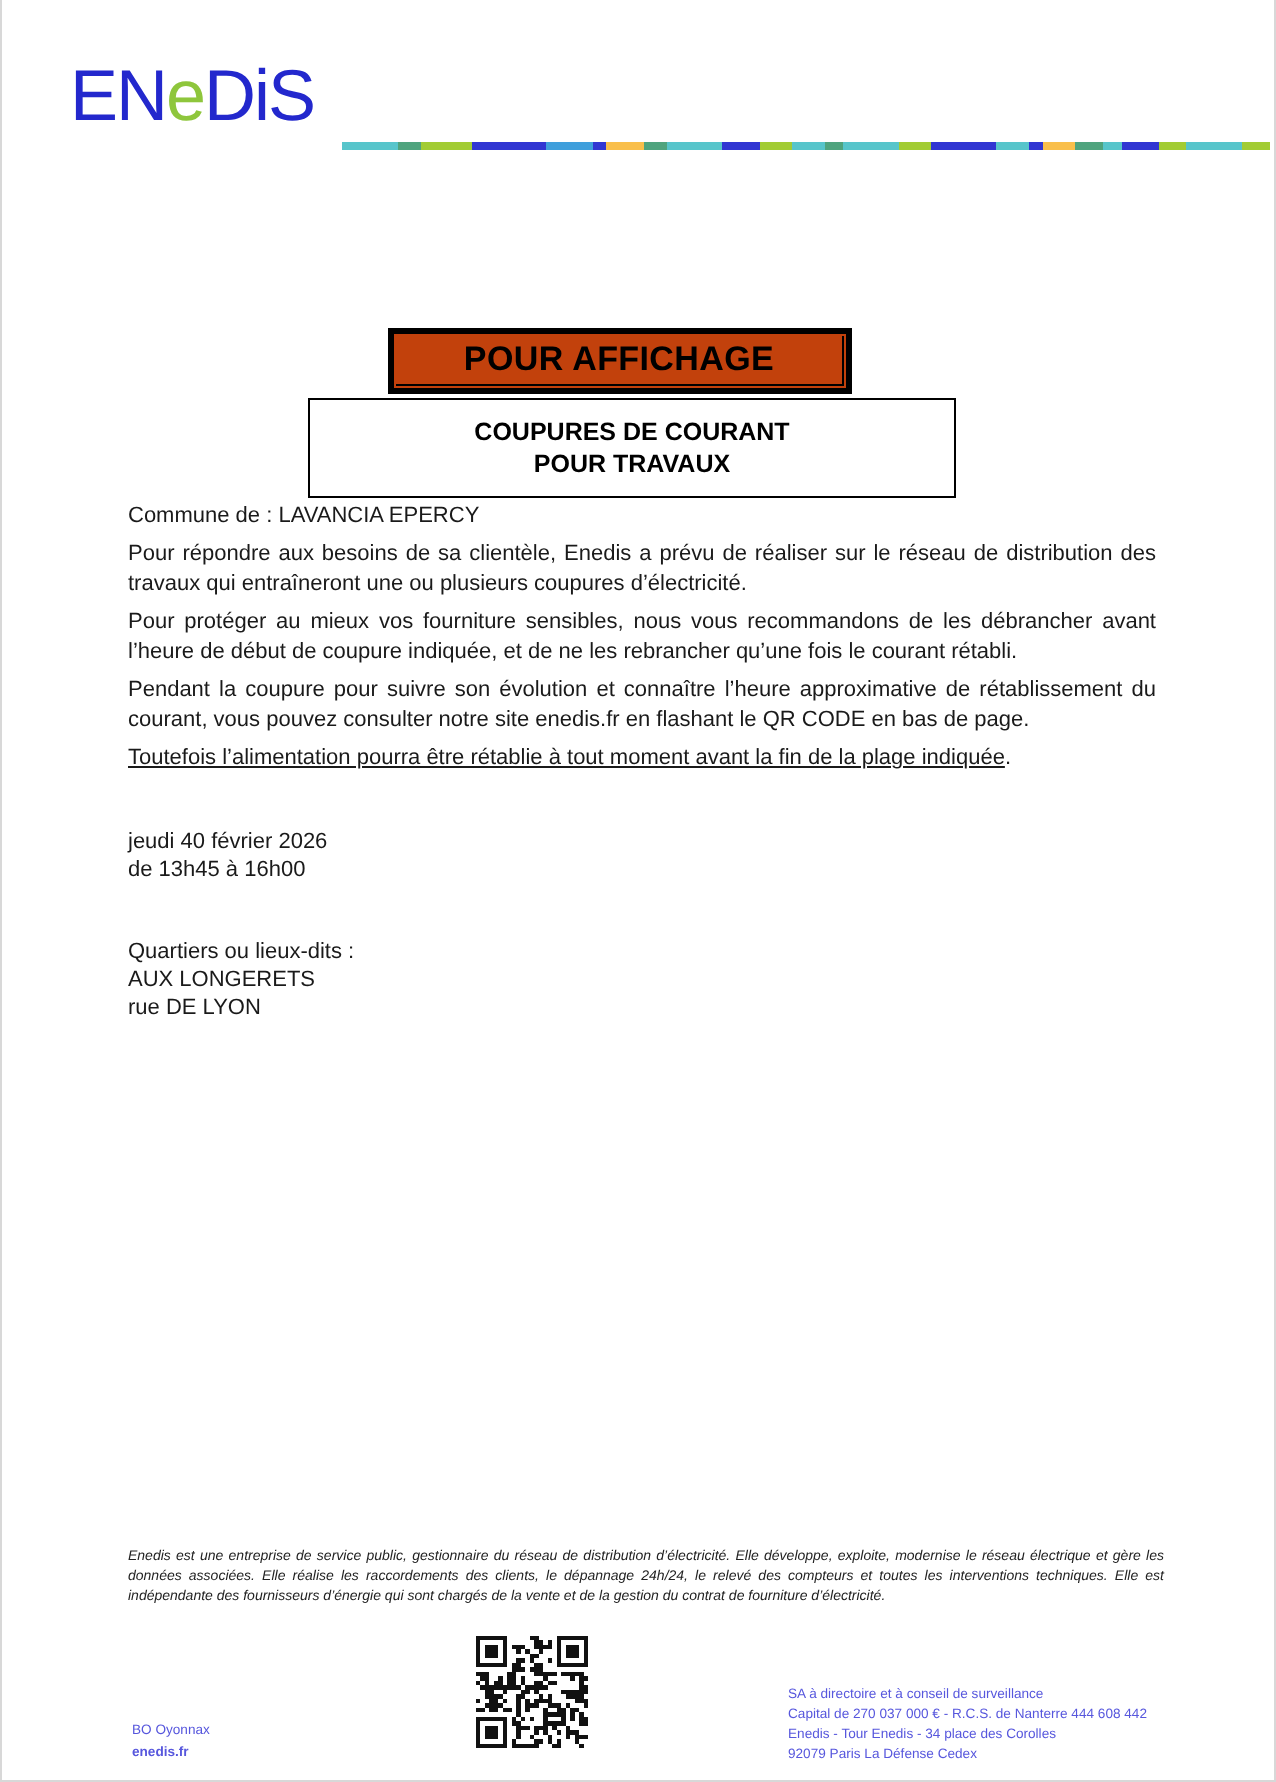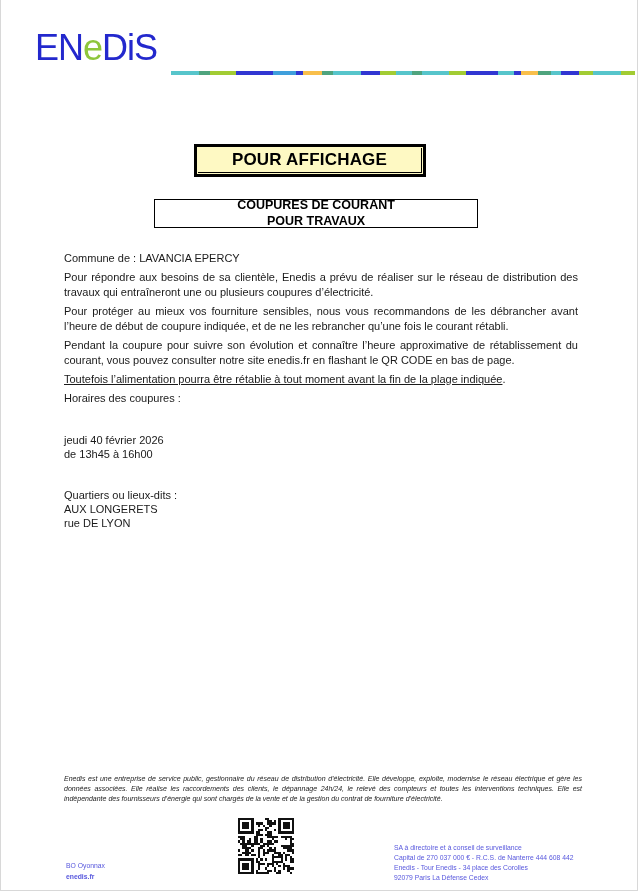--- a/index.html
+++ b/index.html
@@ -19,26 +19,26 @@
       #57c5cb 0%,#57c5cb 6%,#4fa47e 6%,#4fa47e 8.5%,#a2cc33 8.5%,#a2cc33 14%,
       #3136d2 14%,#3136d2 22%,#3f9fdc 22%,#3f9fdc 27%,#3136d2 27%,#3136d2 28.5%,
       #f9bf4b 28.5%,#f9bf4b 32.5%,#4fa47e 32.5%,#4fa47e 35%,#57c5cb 35%,#57c5cb 41%,
       #3136d2 41%,#3136d2 45%,#a2cc33 45%,#a2cc33 48.5%,#57c5cb 48.5%,#57c5cb 52%,
       #4fa47e 52%,#4fa47e 54%,#57c5cb 54%,#57c5cb 60%,#a2cc33 60%,#a2cc33 63.5%,
       #3136d2 63.5%,#3136d2 70.5%,#57c5cb 70.5%,#57c5cb 74%,#3136d2 74%,#3136d2 75.5%,
       #f9bf4b 75.5%,#f9bf4b 79%,#4fa47e 79%,#4fa47e 82%,#57c5cb 82%,#57c5cb 84%,
       #3136d2 84%,#3136d2 88%,#a2cc33 88%,#a2cc33 91%,#57c5cb 91%,#57c5cb 97%,
       #a2cc33 97%,#a2cc33 100%);}
   
-  .banner{position:absolute;left:193px;top:144px;width:232px;height:33px;
-          border:3px solid #000;box-sizing:border-box;background:#fef9c3;}
+  .banner{position:absolute;left:193px;top:164px;width:232px;height:33px;
+          border:3px solid #000;box-sizing:border-box;background:#c2410c;}
   .banner-inner{position:absolute;inset:1px;border-right:1.5px solid #000;border-bottom:1px solid #000;
           display:flex;align-items:center;justify-content:center;}
   .banner-inner span{font-weight:700;font-size:17px;letter-spacing:.2px;color:#000;}
-  .notice{position:absolute;left:153px;top:199px;width:324px;height:29px;
+  .notice{position:absolute;left:153px;top:199px;width:324px;height:50px;
           border:1.5px solid #000;box-sizing:border-box;background:#fff;
           display:flex;flex-direction:column;align-items:center;justify-content:center;gap:1px;}
   .notice span{font-weight:700;font-size:12.5px;line-height:15px;color:#000;}
   
   .content{position:absolute;left:63px;top:251px;width:514px;font-size:11px;line-height:15px;color:#1a1a1a;}
   .content p{margin:0 0 4px;text-align:justify;}
   .content p.nj{text-align:left;}
   .u{text-decoration:underline;margin-top:40px;}
   .schedule{margin-top:27px;line-height:14px;}
   .schedule div{margin:0;}
@@ -66,21 +66,20 @@
   <span>COUPURES DE COURANT</span>
   <span>POUR TRAVAUX</span>
 </div>
 
 <div class="content">
   <p class="nj">Commune de : LAVANCIA EPERCY</p>
   <p>Pour répondre aux besoins de sa clientèle, Enedis a prévu de réaliser sur le réseau de distribution des travaux qui entraîneront une ou plusieurs coupures d’électricité.</p>
   <p>Pour protéger au mieux vos fourniture sensibles, nous vous recommandons de les débrancher avant l’heure de début de coupure indiquée, et de ne les rebrancher qu’une fois le courant rétabli.</p>
   <p>Pendant la coupure pour suivre son évolution et connaître l’heure approximative de rétablissement du courant, vous pouvez consulter notre site enedis.fr en flashant le QR CODE en bas de page.</p>
   <p class="nj"><span class="u">Toutefois l’alimentation pourra être rétablie à tout moment avant la fin de la plage indiquée</span><span>.</span></p>
-  <p class="nj">Horaires des coupures :</p>
   <div class="schedule">
     <div>jeudi 40 février 2026</div>
     <div>de 13h45 à 16h00</div>
   </div>
   <div class="places">
     <div>Quartiers ou lieux-dits :</div>
     <div>AUX LONGERETS</div>
     <div>rue DE LYON</div>
   </div>
 </div>

